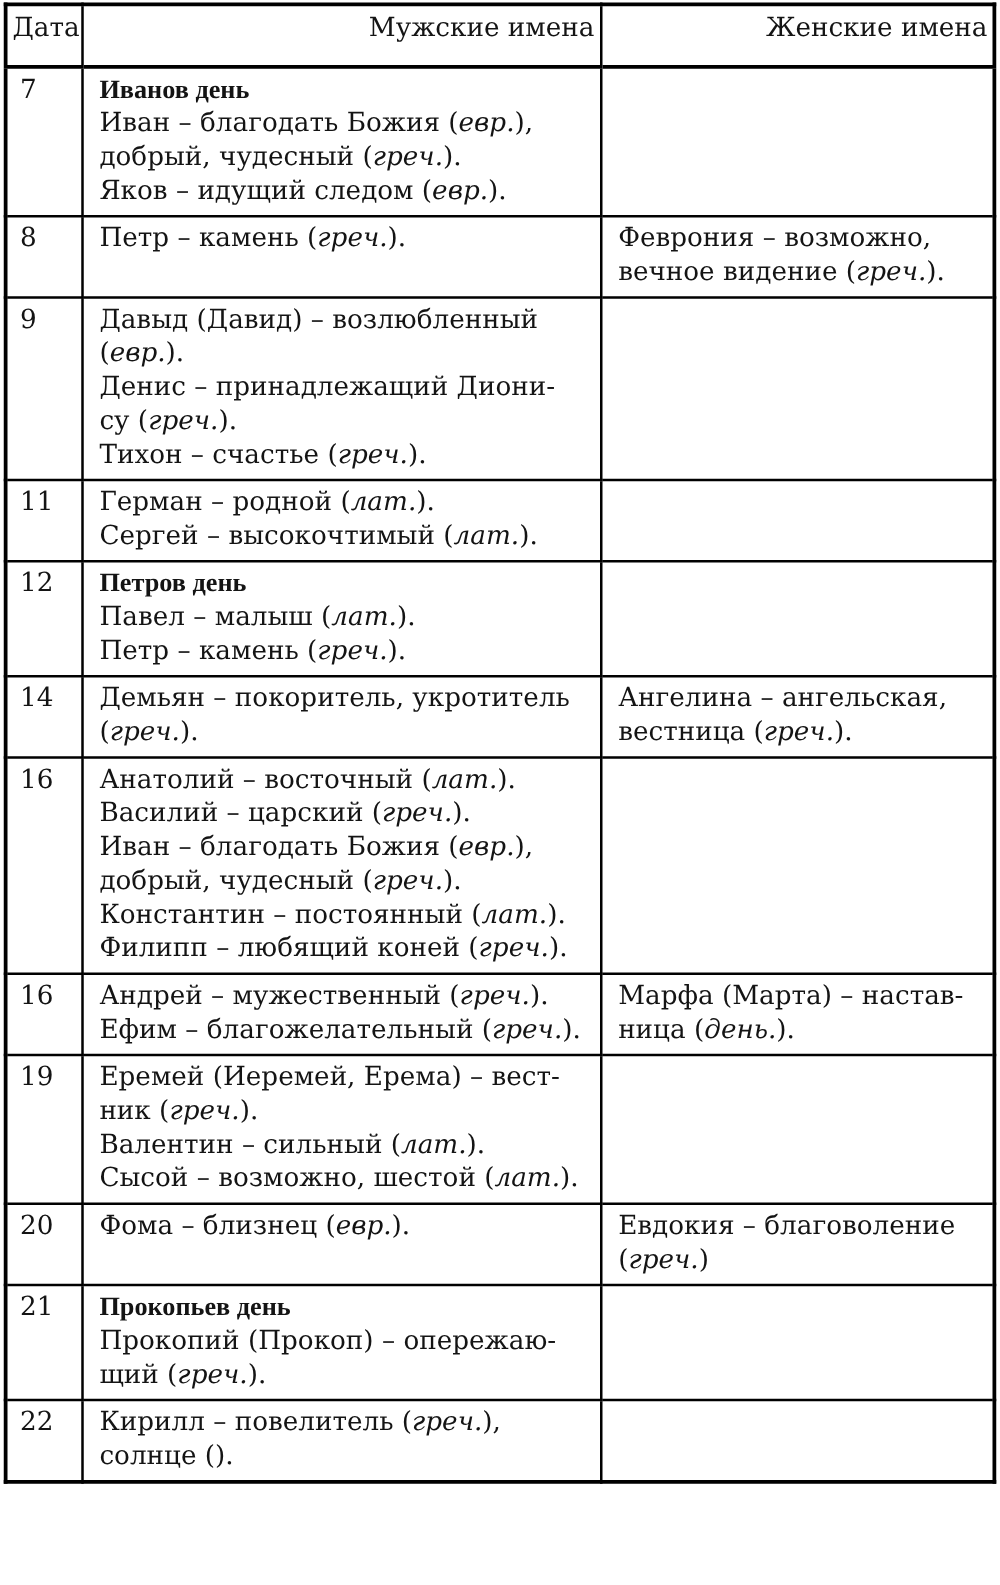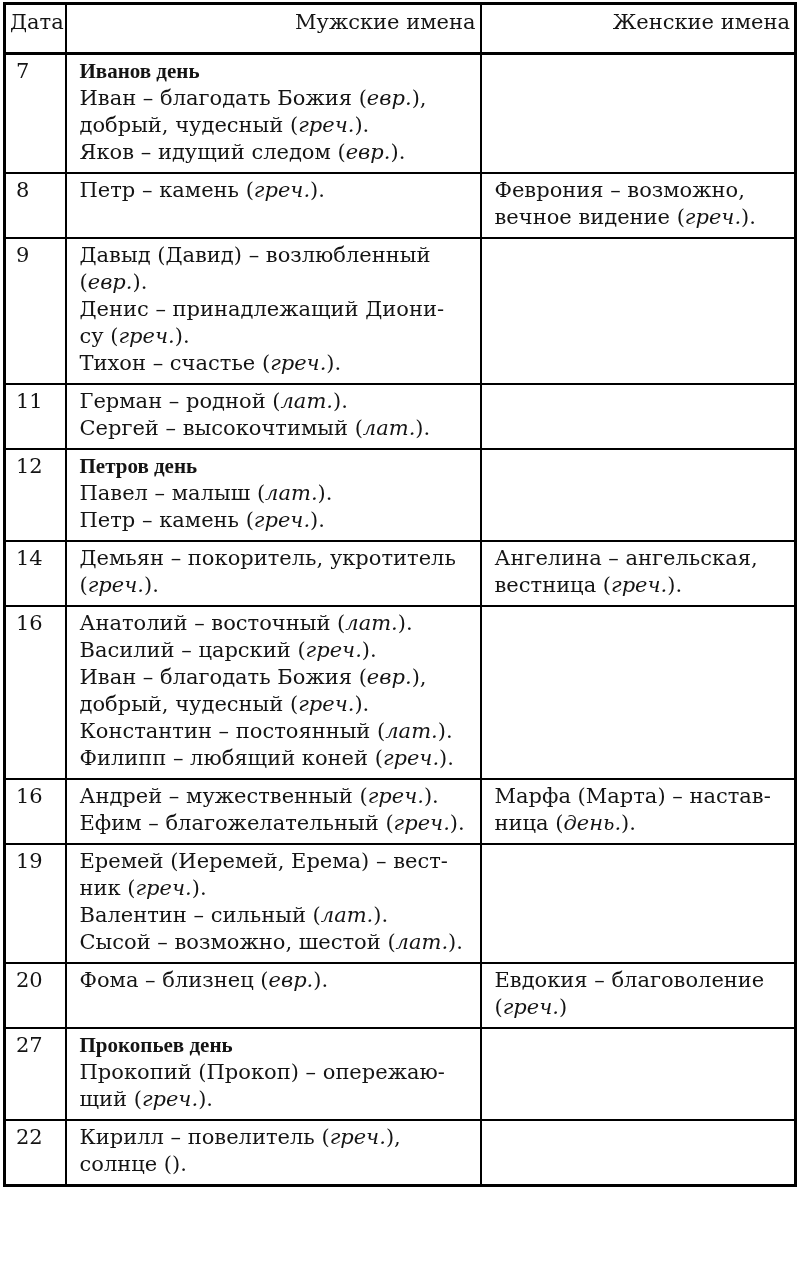--- a/index.html
+++ b/index.html
@@ -115,21 +115,21 @@
           <td class="date-cell">19</td>
           <td>Еремей (Иеремей, Ерема) – вест-<br>ник (<i>греч.</i>).<br>Валентин – сильный (<i>лат.</i>).<br>Сысой – возможно, шестой (<i>лат.</i>).</td>
           <td></td>
         </tr>
         <tr>
           <td class="date-cell">20</td>
           <td>Фома – близнец (<i>евр.</i>).</td>
           <td>Евдокия – благоволение<br>(<i>греч.</i>)</td>
         </tr>
         <tr>
-          <td class="date-cell">27</td>
+          <td class="date-cell">21</td>
           <td><b>Прокопьев день</b><br>Прокопий (Прокоп) – опережаю-<br>щий (<i>греч.</i>).</td>
           <td></td>
         </tr>
         <tr>
           <td class="date-cell">22</td>
           <td>Кирилл – повелитель (<i>греч.</i>),<br>солнце ().</td>
           <td></td>
         </tr>
       </tbody>
   </table>

